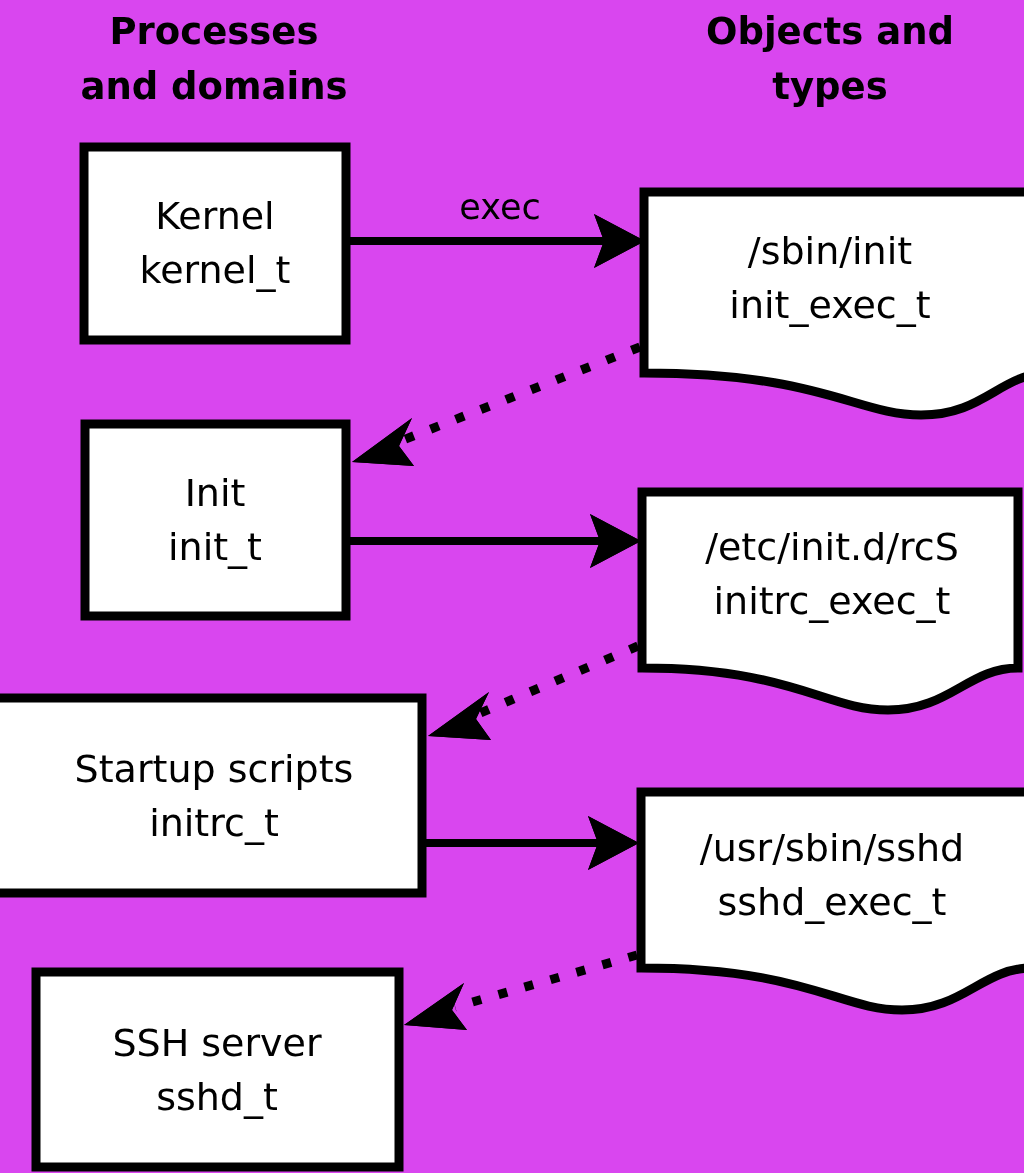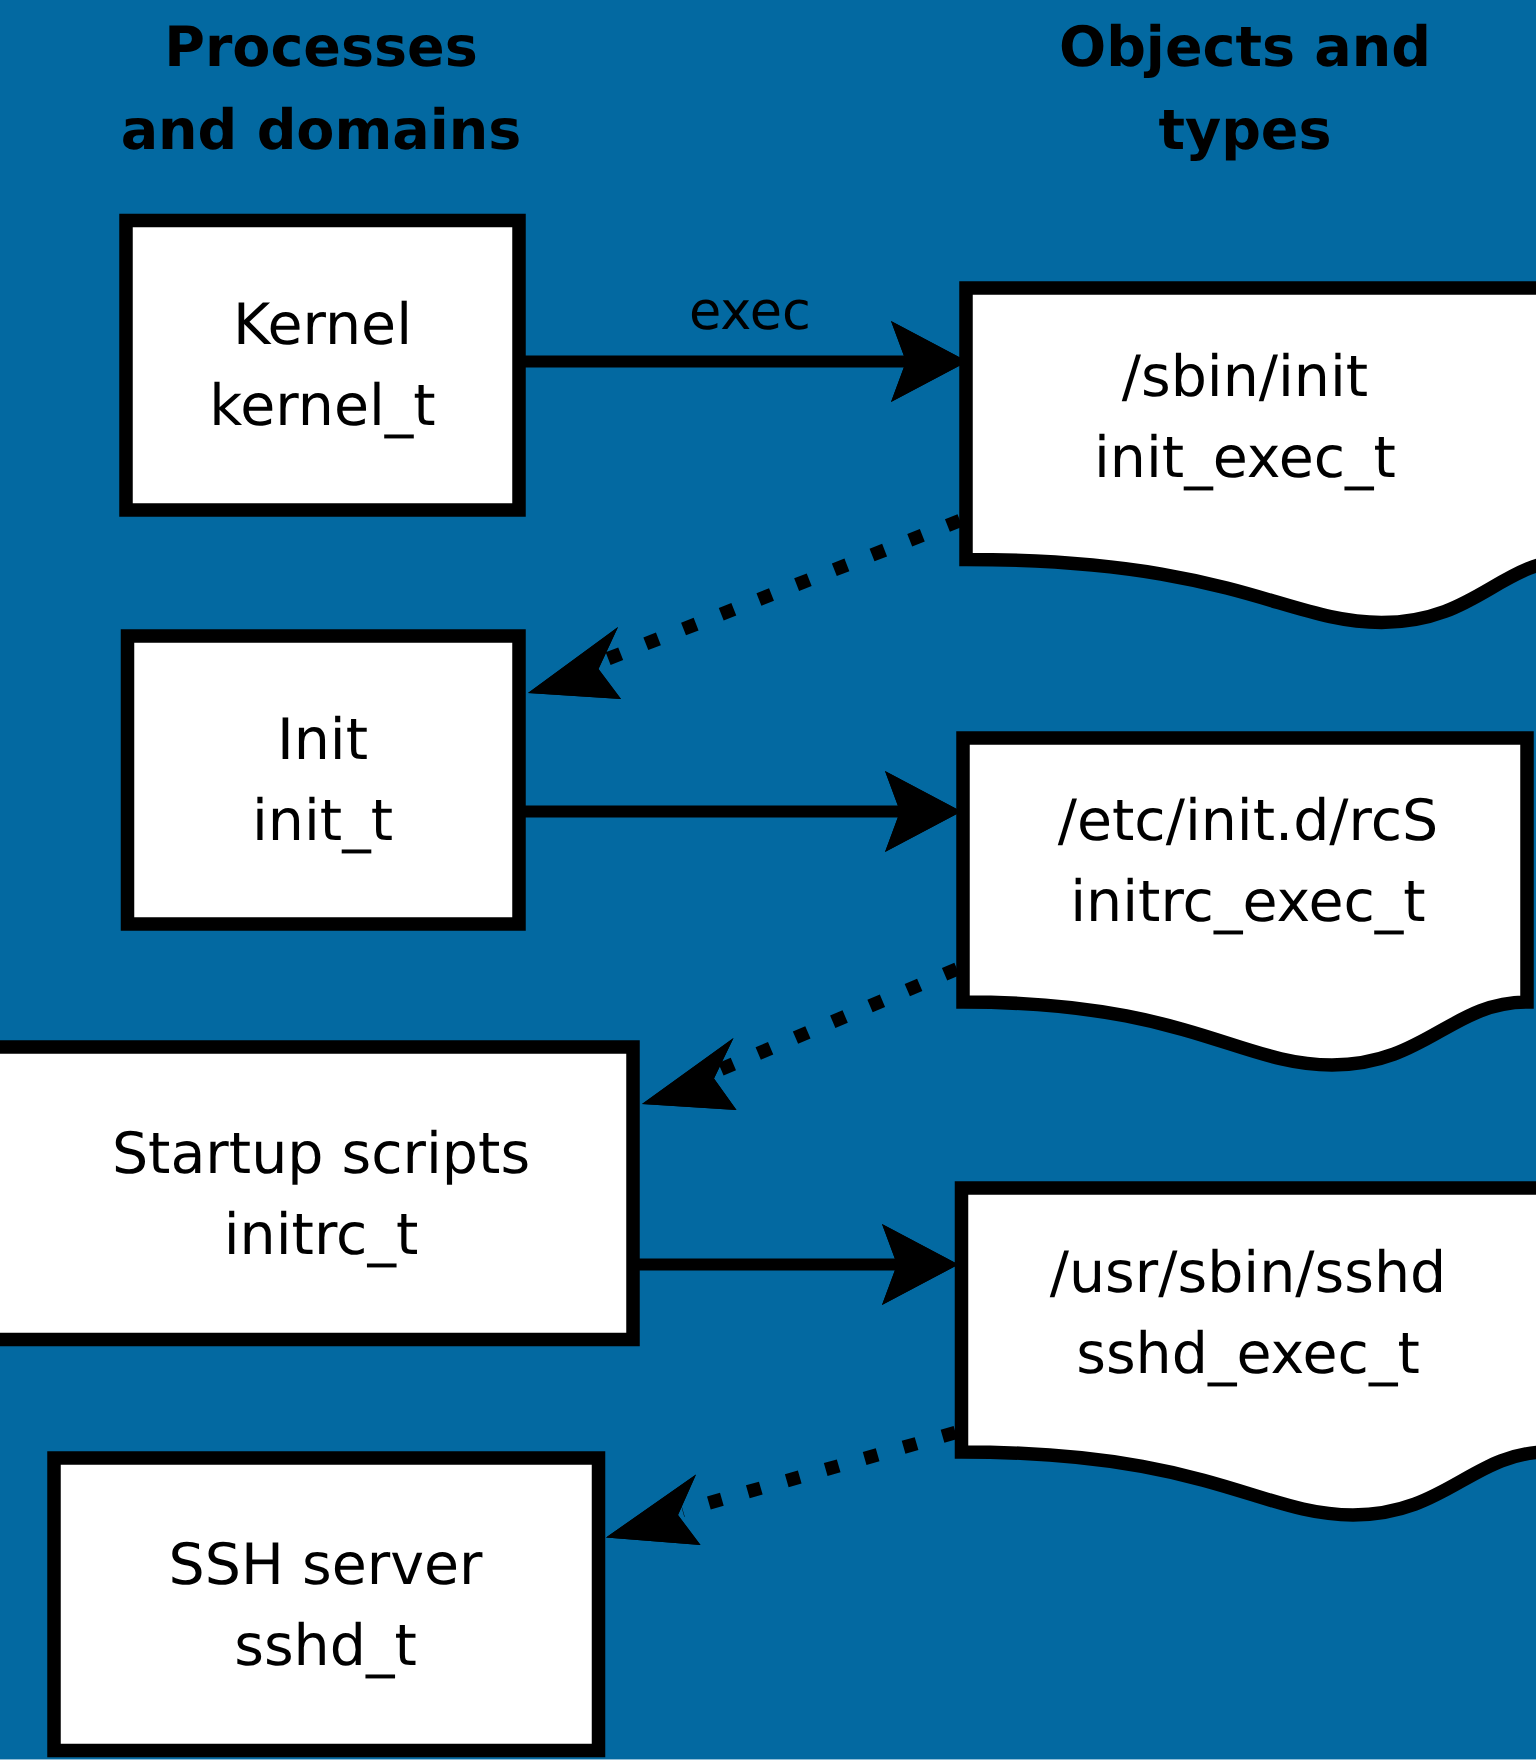--- a/index.html
+++ b/index.html
@@ -8,21 +8,21 @@
     padding: 0;
     background: #ffffff;
   }
   body {
     font-family: "DejaVu Sans", "Liberation Sans", sans-serif;
   }
   #diagram-root {
     position: relative;
     width: 1024px;
     height: 1173px;
-    background: #0369a1;
+    background: #d946ef;
     overflow: hidden;
   }
   #diagram-svg {
     position: absolute;
     left: 0;
     top: 0;
     width: 1024px;
     height: 1173px;
     display: block;
   }

